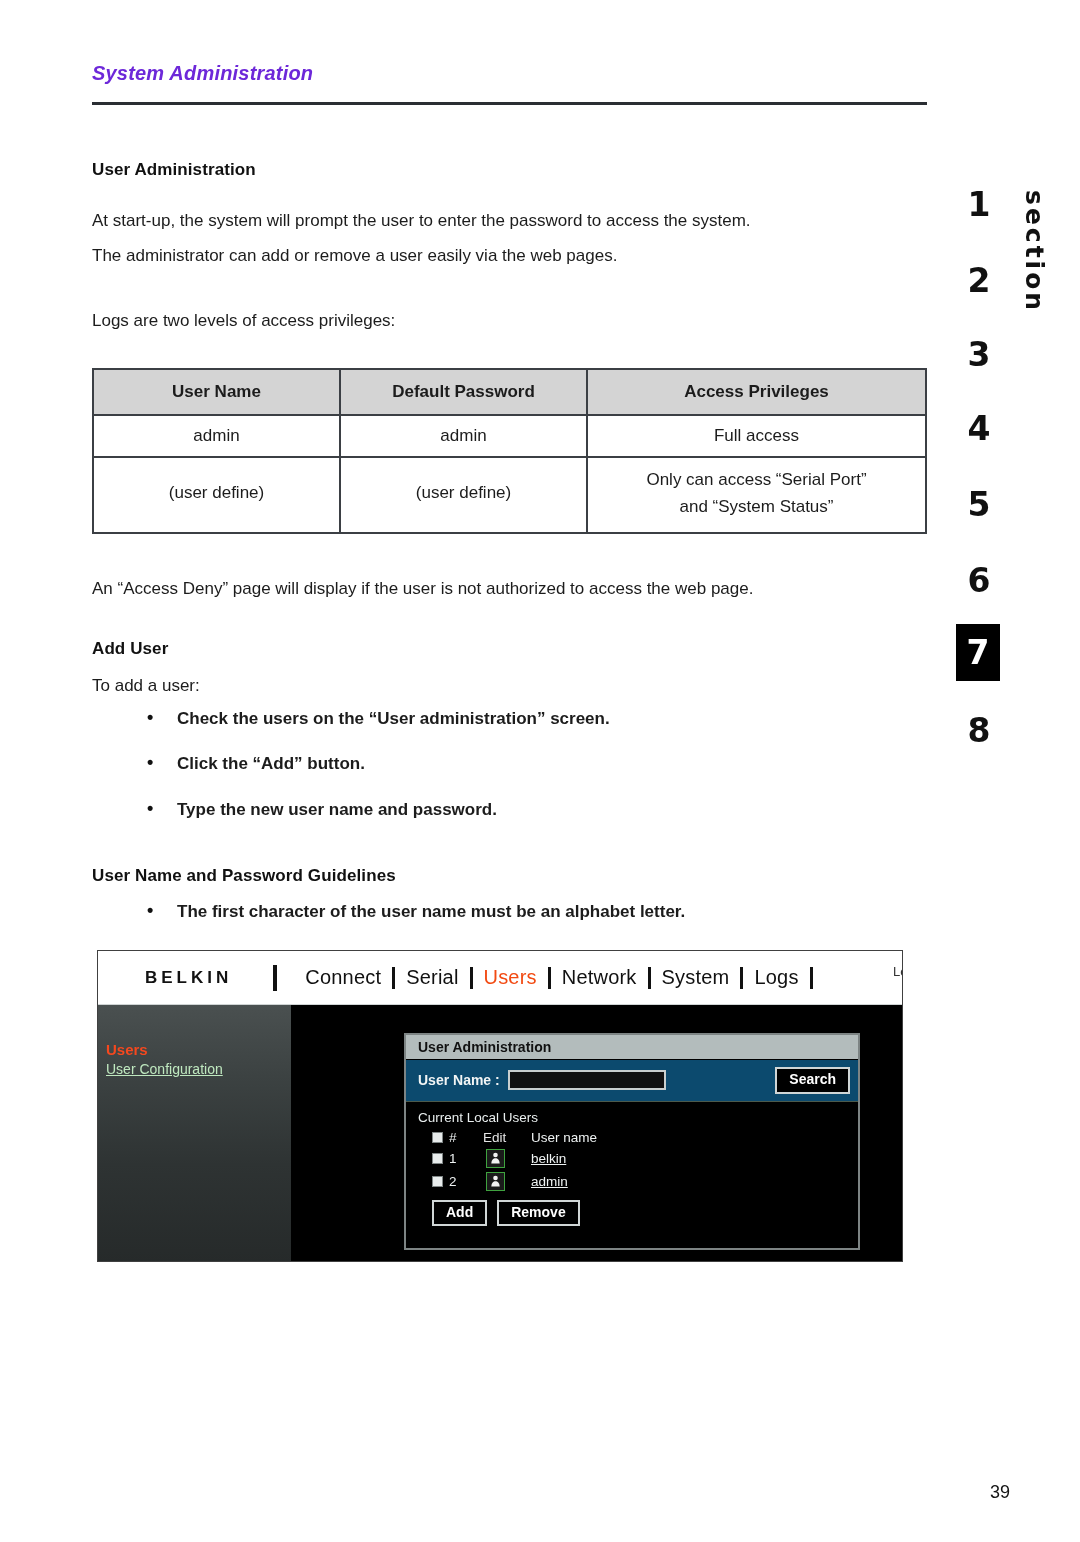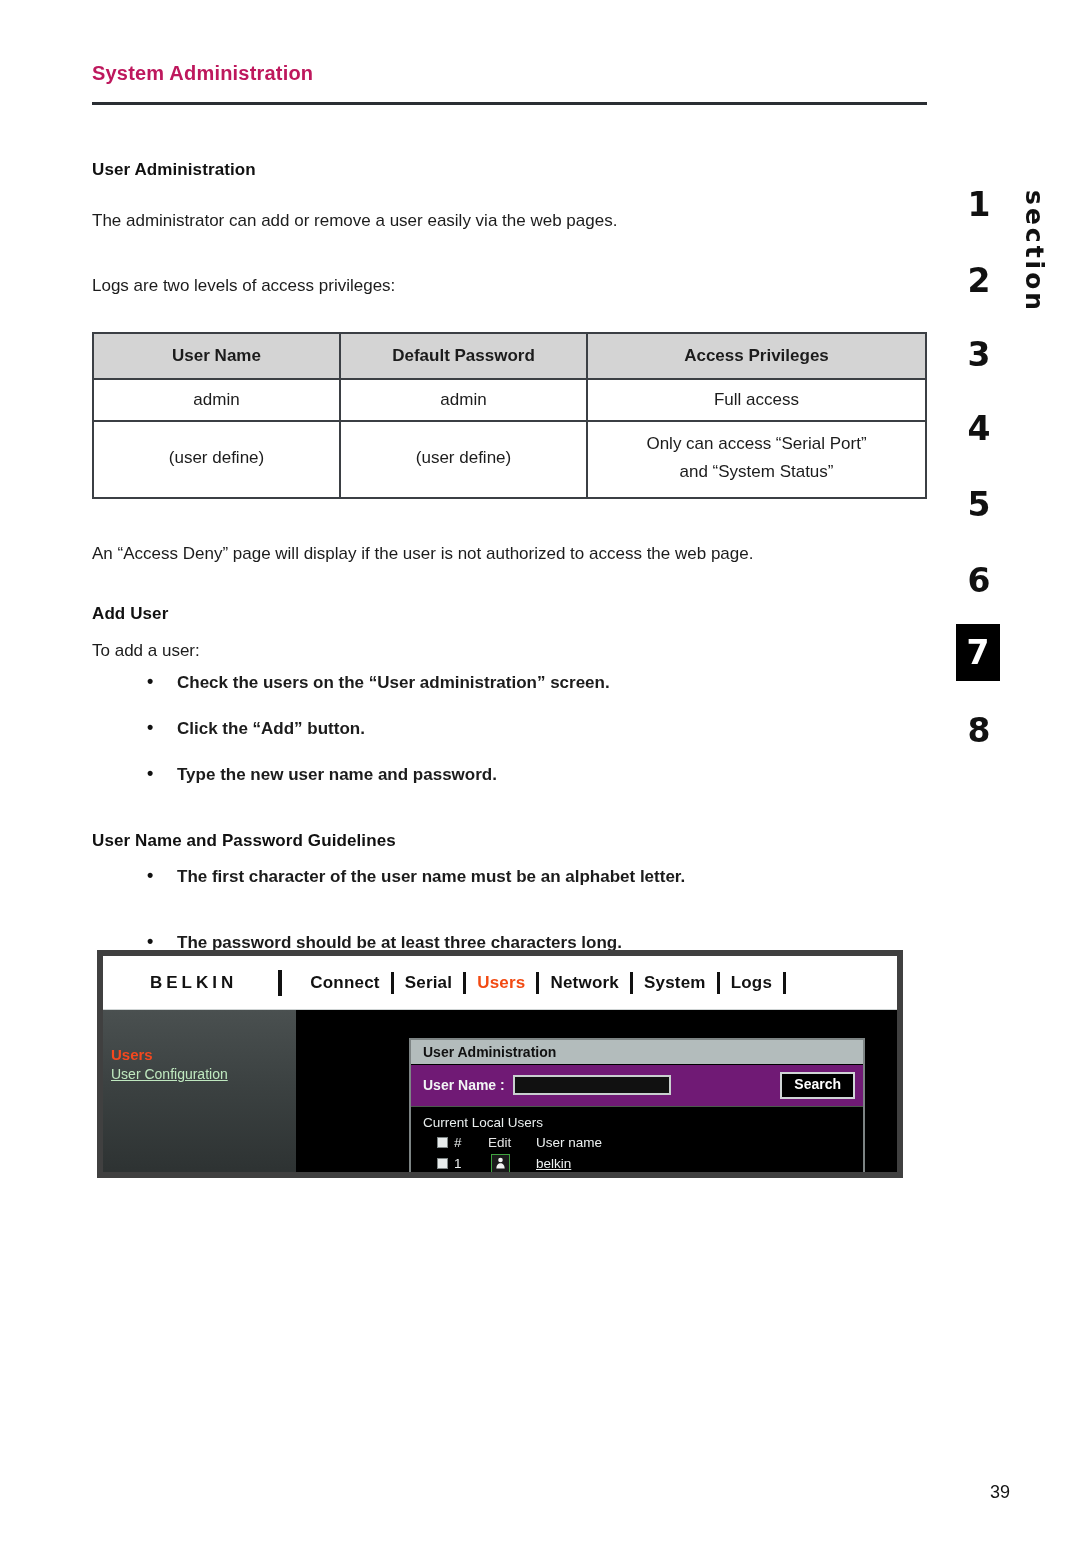--- a/index.html
+++ b/index.html
@@ -12,21 +12,21 @@
     overflow:hidden;
   }
   .page{position:absolute; inset:0;}
 
   
   .running-head{
     position:absolute; left:92px; top:62px; width:835px;
   }
   .running-head .rh-title{
     font-size:20px; font-weight:bold; letter-spacing:.2px;
-    color:#be185d; line-height:1.1;
+    color:#6d28d9; line-height:1.1;font-style:italic;
   }
   .rule{
     position:absolute; left:92px; top:102px; width:835px; height:0;
     border-top:3px solid #2a2e33;
   }
 
   
   .col{position:absolute; left:92px; top:160px; width:818px;}
   h3.sub{
     font-size:17px; font-weight:bold; margin:0 0 26px 0; color:#111;
@@ -84,41 +84,41 @@
   }
   .rail .word{
     position:absolute; left:82px; top:10px;
     font-size:25px; font-weight:bold; letter-spacing:3px;
     color:#111; writing-mode:vertical-rl; text-orientation:mixed;
     font-family:"DejaVu Sans", sans-serif;
   }
 
   
   .shot{
-    position:absolute; left:97px; top:950px; width:806px; height:228px;
-    background:#000; border:6px solid #404040;
+    position:absolute; left:97px; top:950px; width:806px; height:312px;
+    background:#000; border:1px solid #404040;
     box-sizing:border-box; overflow:hidden;
   }
   .shot-nav{
     height:54px; background:#ffffff; border-bottom:1px solid #cfd4d4;
     display:flex; align-items:center; box-sizing:border-box;
     position:relative; overflow:hidden;
   }
   .brand{
     font-size:17px; font-weight:bold; letter-spacing:4px;
     color:#121212; margin-left:47px; font-family:"Liberation Sans", sans-serif;
   }
   .navsep{
     width:4px; height:26px; background:#111; margin:0 0 0 41px;
   }
   .navtabs{
     display:flex; align-items:center; margin-left:17px;
   }
   .navtabs .t{
-    font-size:17px; font-weight:bold; color:#111;
+    font-size:20px; font-weight:normal; color:#111;
     padding:0 11px; letter-spacing:.2px; white-space:nowrap;
   }
   .navtabs .t.active{ color:#f24a12; }
   .navtabs .bar{ width:3px; height:22px; background:#111;}
   .logged{
     position:absolute; left:795px; top:13px;
     font-size:13px; color:#333; white-space:nowrap;
   }
 
   .shot-body{ display:flex; height:257px; }
@@ -142,21 +142,21 @@
   .panel{
     position:absolute; left:112px; top:28px; width:456px;
     border:2px solid #7d8484; box-sizing:border-box; background:#000;
   }
   .panel-head{
     background:#b3bcbc; color:#111; font-size:14px; font-weight:bold;
     padding:4px 0 4px 12px; border-bottom:1px solid #000;
   }
   .panel-search{
     display:flex; align-items:center; padding:7px 8px 7px 12px;
-    border-bottom:1px solid #4c5a4c; background:#701a75;
+    border-bottom:1px solid #4c5a4c; background:#0c4a6e;
   }
   .lbl{ color:#f2f5f5; font-size:14px; font-weight:bold; margin-right:8px; white-space:nowrap;}
   .field{
     width:158px; height:20px; background:#111; border:2px solid #c9cfcf;
     box-sizing:border-box; margin-right:auto;
   }
   .btn{
     background:#000; color:#ffffff; border:2px solid #d0d6d6;
     font-size:14px; font-weight:bold; padding:2px 12px 3px 12px;
     font-family:"Liberation Sans", sans-serif; line-height:1.25;
@@ -192,20 +192,21 @@
 
   <div class="running-head">
     <div class="rh-title">System Administration</div>
   </div>
   <div class="rule"></div>
 
   <div class="col">
 
     <h3 class="sub">User Administration</h3>
 
+    <p class="body">At start-up, the system will prompt the user to enter the password to access the system.</p>
     <p class="body">The administrator can add or remove a user easily via the web pages.</p>
 
     <div class="gap-md"></div>
 
     <p class="body">Logs are two levels of access privileges:</p>
 
     <div class="gap-sm"></div>
 
     <table class="priv">
       <colgroup>

